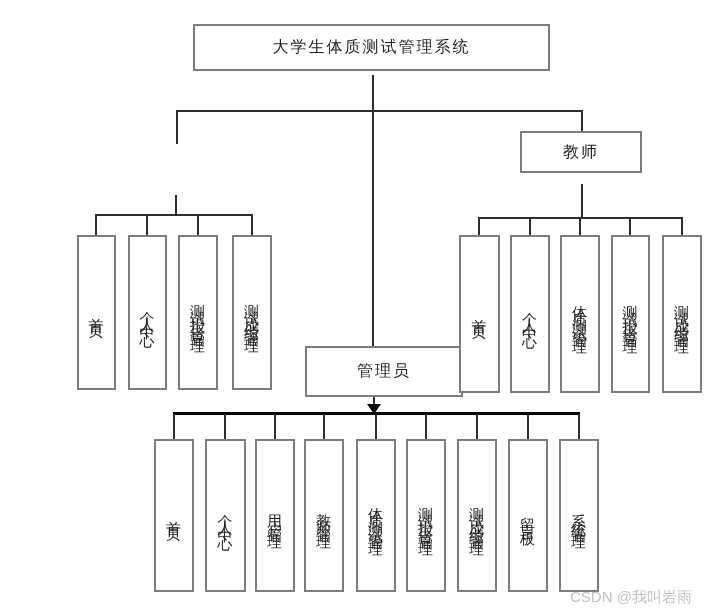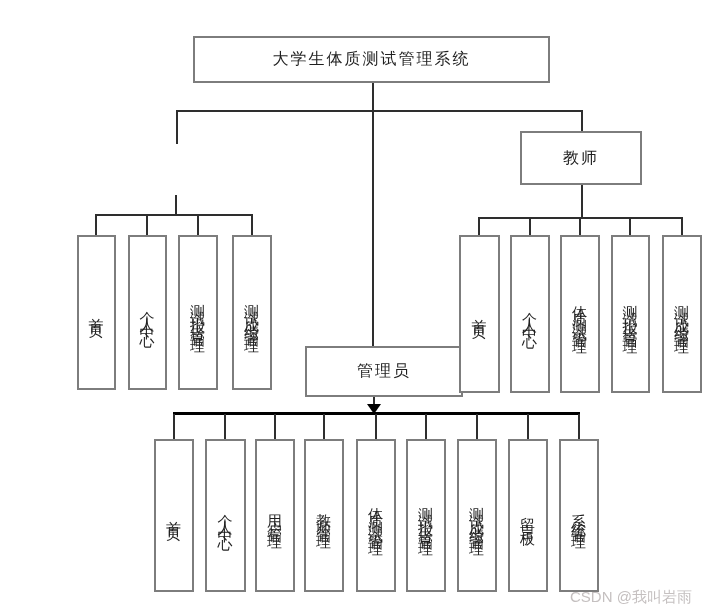--- a/index.html
+++ b/index.html
@@ -80,26 +80,26 @@
   <div class="line" style="left:173px; top:414px; width:2px; height:25px;"></div>
   <div class="line" style="left:224px; top:414px; width:2px; height:25px;"></div>
   <div class="line" style="left:274px; top:414px; width:2px; height:25px;"></div>
   <div class="line" style="left:323px; top:414px; width:2px; height:25px;"></div>
   <div class="line" style="left:375px; top:414px; width:2px; height:25px;"></div>
   <div class="line" style="left:425px; top:414px; width:2px; height:25px;"></div>
   <div class="line" style="left:476px; top:414px; width:2px; height:25px;"></div>
   <div class="line" style="left:527px; top:414px; width:2px; height:25px;"></div>
   <div class="line" style="left:578px; top:414px; width:2px; height:25px;"></div>
 
-  <div class="box h" style="left:193px; top:36px; width:357px; height:47px;">
+  <div class="box h" style="left:193px; top:24px; width:357px; height:47px;">
     <span>大学生体质测试管理系统</span>
   </div>
 
 
-  <div class="box h" style="left:520px; top:131px; width:122px; height:54px;">
+  <div class="box h" style="left:520px; top:131px; width:122px; height:42px;">
     <span>教师</span>
   </div>
 
   <div class="box h" style="left:305px; top:346px; width:158px; height:51px;">
     <span>管理员</span>
   </div>
 
   <div class="box v" style="left:77px;  top:235px; width:39px; height:155px;">
     <span>首页</span>
   </div>

